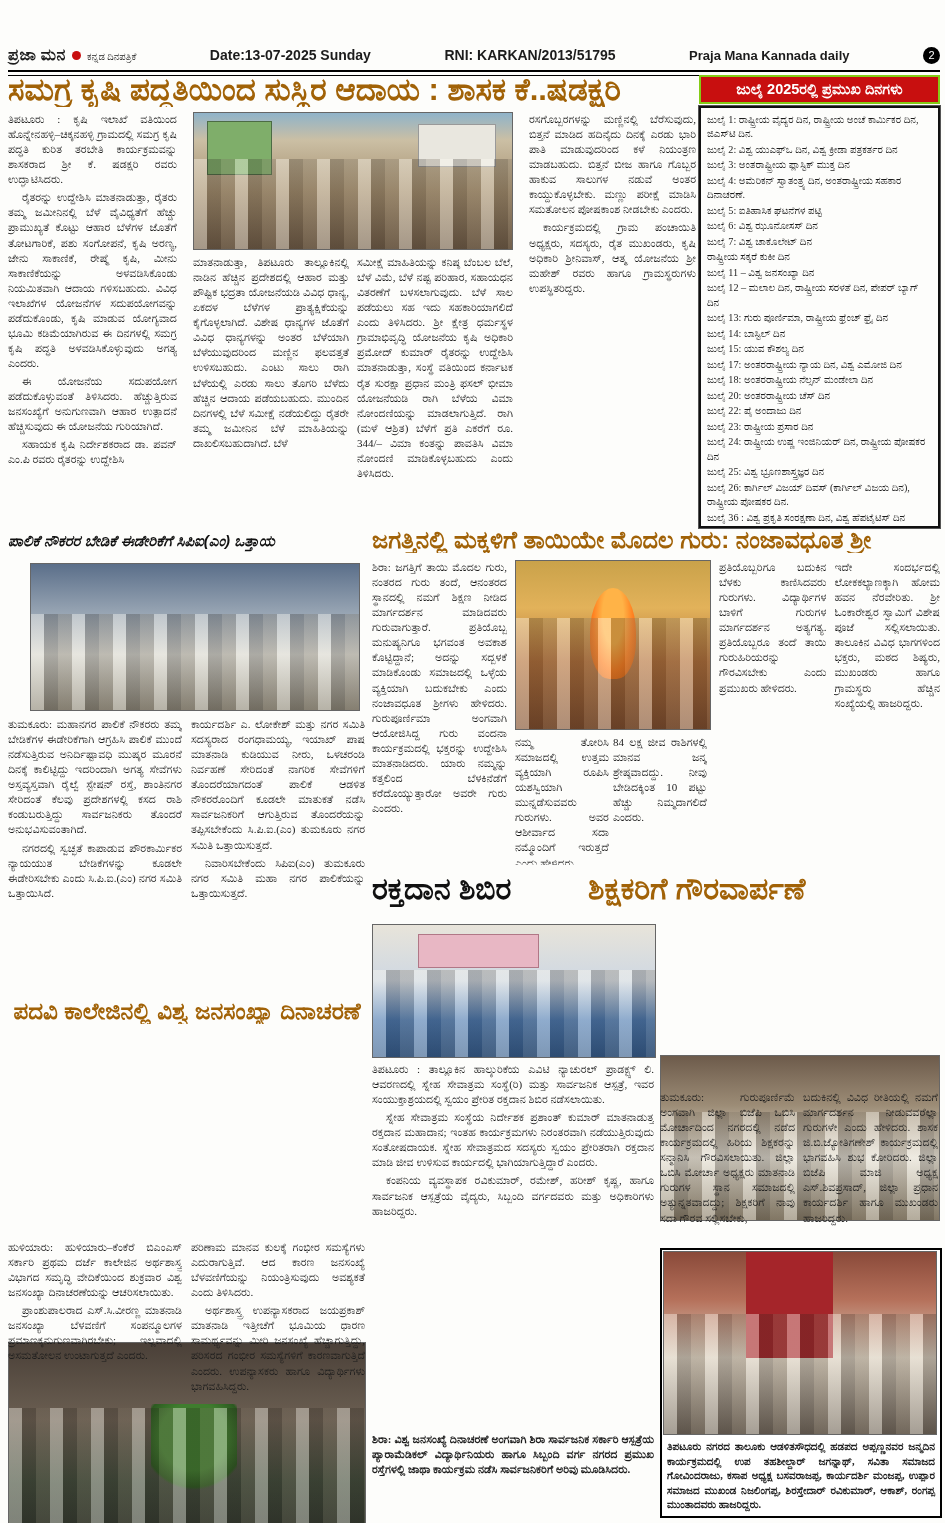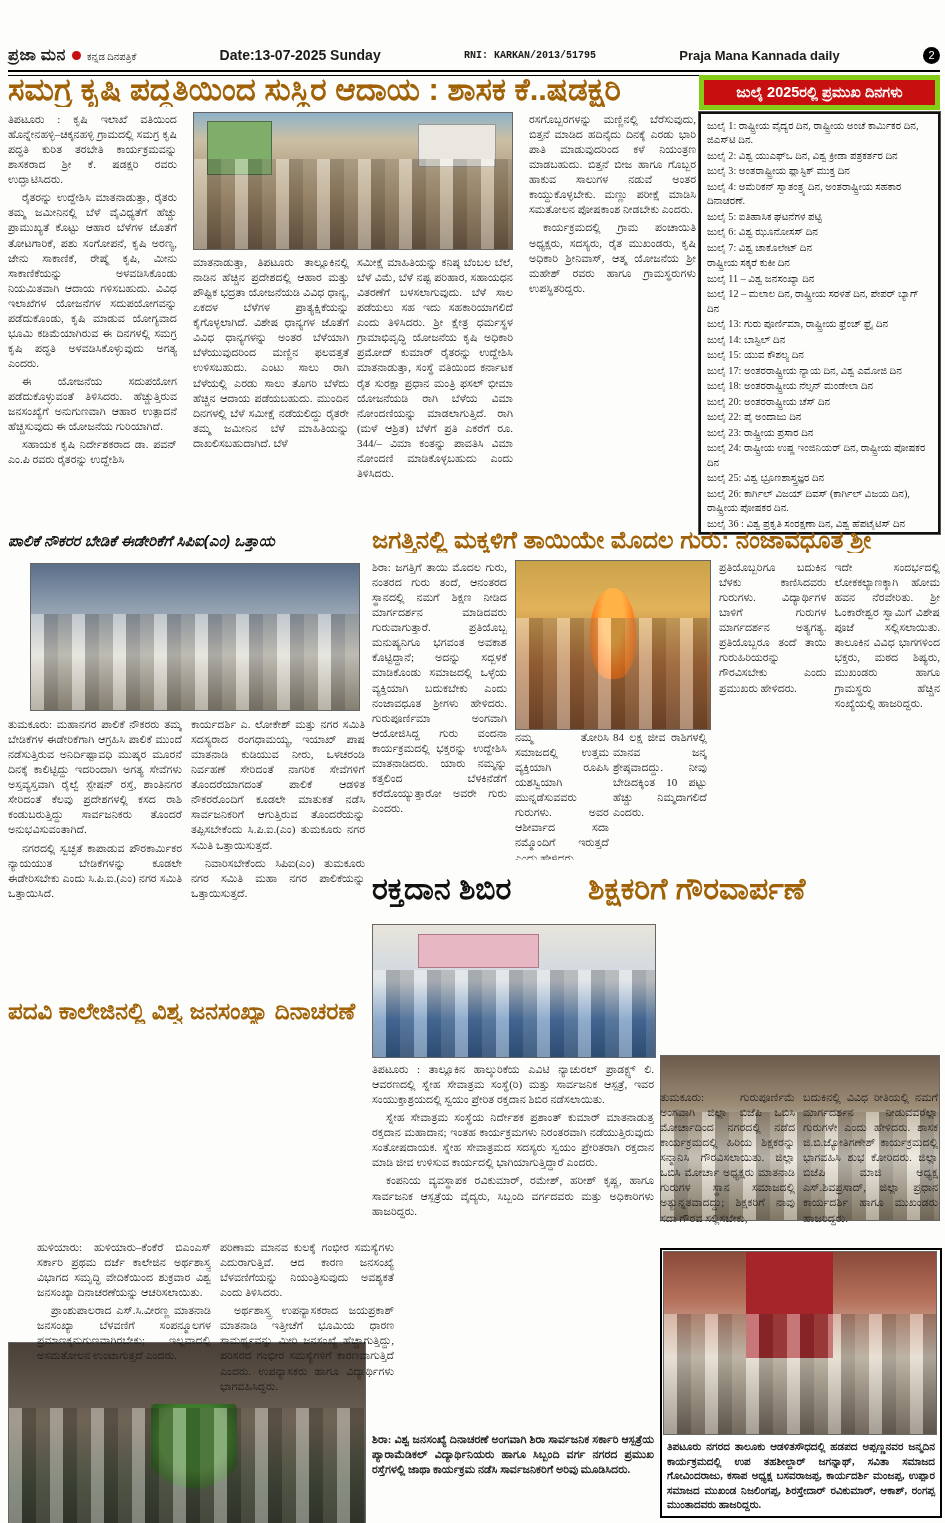--- a/index.html
+++ b/index.html
@@ -6,33 +6,33 @@
   .page{position:relative;width:945px;height:1523px;margin:0 auto;background:#fdfdfb;
         font-family:"Liberation Serif","DejaVu Serif",serif;color:#1c1c1c;overflow:hidden;}
   .abs{position:absolute;}
   
   .hdr{left:8px;top:42px;width:932px;height:26px;display:flex;align-items:center;justify-content:space-between;}
   .masthead{display:flex;align-items:baseline;gap:5px;}
   .mh-main{font-weight:bold;font-size:16px;letter-spacing:.5px;}
   .mh-dot{width:9px;height:9px;border-radius:50%;background:#c80f0f;display:inline-block;margin:0 1px;}
   .mh-sub{font-size:10px;}
   .hdr-date{font-weight:bold;font-size:14px;font-family:"Liberation Sans",sans-serif;}
-  .hdr-rni{font-weight:bold;font-size:10px;font-family:Liberation Mono, monospace;}
+  .hdr-rni{font-weight:bold;font-size:14px;font-family:Liberation Sans, sans-serif;}
   .hdr-paper{font-weight:bold;font-size:13px;font-family:"Liberation Sans",sans-serif;}
   .pgnum{width:17px;height:17px;border-radius:50%;background:#000;color:#fff;font-size:11px;
          display:flex;align-items:center;justify-content:center;font-family:"Liberation Sans",sans-serif;}
   .headrule{left:8px;top:70px;width:932px;height:3px;border-top:2px solid #000;border-bottom:1px solid #000;}
   
   .h-red{color:#a16207;font-weight:bold;font-family:"Liberation Sans","DejaVu Sans",sans-serif;}
   .h-blk{color:#111;font-weight:bold;font-family:"Liberation Sans","DejaVu Sans",sans-serif;}
   .lead-head{left:8px;top:74px;width:688px;font-size:31px;line-height:1.05;white-space:nowrap;overflow:hidden;}
   
   .julybox{left:699px;top:75px;width:241px;height:458px;}
   .july-title{background:#c80f0f;color:#fff;font-weight:bold;text-align:center;font-size:14.5px;
-              font-family:"Liberation Sans",sans-serif;padding:4px 2px;border:5px solid #84cc16;}
+              font-family:"Liberation Sans",sans-serif;padding:4px 2px;border:2px solid #84cc16;}
   .july-list{border:2px solid #111;outline:1px solid #555;margin-top:2px;padding:5px 6px;height:408px;
              overflow:hidden;font-size:10.2px;line-height:1.42;text-align:left;}
   .july-list .jd{margin-bottom:1px;}
   
   .bodytext{font-size:11px;line-height:1.37;text-align:justify;overflow:hidden;}
   .bodytext p{margin:0 0 3px 0;}
   .bodytext p + p{text-indent:14px;}
   .cols{display:flex;}
   
   .photo{position:relative;border:1px solid #666;overflow:hidden;background:#9a9a90;}
@@ -155,21 +155,21 @@
 
   <div class="abs cols" style="left:372px;top:560px;width:568px;height:308px;gap:8px;">
     <div class="bodytext" style="width:138px;height:306px;">
       <p>ಶಿರಾ: ಜಗತ್ತಿಗೆ ತಾಯಿ ಮೊದಲ ಗುರು, ನಂತರದ ಗುರು ತಂದೆ, ಆನಂತರದ ಸ್ಥಾನದಲ್ಲಿ ನಮಗೆ ಶಿಕ್ಷಣ ನೀಡಿದ ಮಾರ್ಗದರ್ಶನ ಮಾಡಿದವರು ಗುರುವಾಗುತ್ತಾರೆ. ಪ್ರತಿಯೊಬ್ಬ ಮನುಷ್ಯನಿಗೂ ಭಗವಂತ ಅವಕಾಶ ಕೊಟ್ಟಿದ್ದಾನೆ; ಅದನ್ನು ಸದ್ಬಳಕೆ ಮಾಡಿಕೊಂಡು ಸಮಾಜದಲ್ಲಿ ಒಳ್ಳೆಯ ವ್ಯಕ್ತಿಯಾಗಿ ಬದುಕಬೇಕು ಎಂದು ನಂಜಾವಧೂತ ಶ್ರೀಗಳು ಹೇಳಿದರು. ಗುರುಪೂರ್ಣಿಮಾ ಅಂಗವಾಗಿ ಆಯೋಜಿಸಿದ್ದ ಗುರು ವಂದನಾ ಕಾರ್ಯಕ್ರಮದಲ್ಲಿ ಭಕ್ತರನ್ನು ಉದ್ದೇಶಿಸಿ ಮಾತನಾಡಿದರು. ಯಾರು ನಮ್ಮನ್ನು ಕತ್ತಲಿಂದ ಬೆಳಕಿನೆಡೆಗೆ ಕರೆದೊಯ್ಯುತ್ತಾರೋ ಅವರೇ ಗುರು ಎಂದರು.</p>
     </div>
     <div style="width:196px;">
       <div class="photo ph-guru" style="width:194px;height:168px;">
         <div class="idol"></div>
         <div class="crowd"></div>
       </div>
-      <div class="cols" style="gap:4px;">
+      <div class="cols" style="gap:4px;margin-top:5px;">
         <div class="bodytext" style="width:94px;height:130px;">
           <p>ನಮ್ಮ ತೋರಿಸಿ ಸಮಾಜದಲ್ಲಿ ಉತ್ತಮ ವ್ಯಕ್ತಿಯಾಗಿ ರೂಪಿಸಿ ಯಶಸ್ವಿಯಾಗಿ ಮುನ್ನಡೆಸುವವರು ಗುರುಗಳು. ಅವರ ಆಶೀರ್ವಾದ ಸದಾ ನಮ್ಮೊಂದಿಗೆ ಇರುತ್ತದೆ ಎಂದು ಹೇಳಿದರು.</p>
         </div>
         <div class="bodytext" style="width:94px;height:130px;">
           <p>84 ಲಕ್ಷ ಜೀವ ರಾಶಿಗಳಲ್ಲಿ ಮಾನವ ಜನ್ಮ ಶ್ರೇಷ್ಠವಾದದ್ದು. ನೀವು ಬೇಡಿದಕ್ಕಿಂತ 10 ಪಟ್ಟು ಹೆಚ್ಚು ನಿಮ್ಮದಾಗಲಿದೆ ಎಂದರು.</p>
         </div>
       </div>
     </div>
     <div class="bodytext" style="width:110px;height:306px;">
       <p>ಪ್ರತಿಯೊಬ್ಬರಿಗೂ ಬದುಕಿನ ಬೆಳಕು ಕಾಣಿಸಿದವರು ಗುರುಗಳು. ವಿದ್ಯಾರ್ಥಿಗಳ ಬಾಳಿಗೆ ಗುರುಗಳ ಮಾರ್ಗದರ್ಶನ ಅತ್ಯಗತ್ಯ. ಪ್ರತಿಯೊಬ್ಬರೂ ತಂದೆ ತಾಯಿ ಗುರುಹಿರಿಯರನ್ನು ಗೌರವಿಸಬೇಕು ಎಂದು ಪ್ರಮುಖರು ಹೇಳಿದರು.</p>
@@ -184,26 +184,26 @@
 
   <div class="abs photo ph-blood" style="left:372px;top:924px;width:282px;height:132px;">
     <div class="banner-pink"></div>
     <div class="crowd"></div>
   </div>
 
   <div class="abs photo ph-teachers" style="left:660px;top:921px;width:278px;height:164px;">
     <div class="crowd"></div>
   </div>
 
-  <div class="abs h-red" style="left:8px;top:999px;width:358px;font-size:23px;line-height:1.1;white-space:nowrap;overflow:hidden;">ಪದವಿ ಕಾಲೇಜಿನಲ್ಲಿ ವಿಶ್ವ ಜನಸಂಖ್ಯಾ ದಿನಾಚರಣೆ</div>
+  <div class="abs h-red" style="left:8px;top:999px;width:358px;font-size:23px;line-height:1.1;white-space:nowrap;overflow:hidden;text-align:center;">ಪದವಿ ಕಾಲೇಜಿನಲ್ಲಿ ವಿಶ್ವ ಜನಸಂಖ್ಯಾ ದಿನಾಚರಣೆ</div>
   <div class="abs photo ph-college" style="left:8px;top:1042px;width:356px;height:192px;">
     <div class="plant"></div>
     <div class="crowd"></div>
   </div>
-  <div class="abs cols" style="left:8px;top:1240px;width:358px;height:278px;gap:9px;margin-left:29px;">
+  <div class="abs cols" style="left:8px;top:1240px;width:358px;height:278px;gap:9px;">
     <div class="bodytext" style="width:174px;height:278px;">
       <p>ಹುಳಿಯಾರು: ಹುಳಿಯಾರು–ಕೆಂಕೆರೆ ಬಿಎಂಎಸ್ ಸರ್ಕಾರಿ ಪ್ರಥಮ ದರ್ಜೆ ಕಾಲೇಜಿನ ಅರ್ಥಶಾಸ್ತ್ರ ವಿಭಾಗದ ಸಮೃದ್ಧಿ ವೇದಿಕೆಯಿಂದ ಶುಕ್ರವಾರ ವಿಶ್ವ ಜನಸಂಖ್ಯಾ ದಿನಾಚರಣೆಯನ್ನು ಆಚರಿಸಲಾಯಿತು.</p>
       <p>ಪ್ರಾಂಶುಪಾಲರಾದ ಎಸ್.ಸಿ.ವೀರಣ್ಣ ಮಾತನಾಡಿ ಜನಸಂಖ್ಯಾ ಬೆಳವಣಿಗೆ ಸಂಪನ್ಮೂಲಗಳ ಪ್ರಮಾಣಕ್ಕನುಗುಣವಾಗಿರಬೇಕು; ಇಲ್ಲವಾದಲ್ಲಿ ಅಸಮತೋಲನ ಉಂಟಾಗುತ್ತದೆ ಎಂದರು.</p>
     </div>
     <div class="bodytext" style="width:174px;height:278px;">
       <p>ಪರಿಣಾಮ ಮಾನವ ಕುಲಕ್ಕೆ ಗಂಭೀರ ಸಮಸ್ಯೆಗಳು ಎದುರಾಗುತ್ತಿವೆ. ಆದ ಕಾರಣ ಜನಸಂಖ್ಯೆ ಬೆಳವಣಿಗೆಯನ್ನು ನಿಯಂತ್ರಿಸುವುದು ಅವಶ್ಯಕತೆ ಎಂದು ತಿಳಿಸಿದರು.</p>
       <p>ಅರ್ಥಶಾಸ್ತ್ರ ಉಪನ್ಯಾಸಕರಾದ ಜಯಪ್ರಕಾಶ್ ಮಾತನಾಡಿ ಇತ್ತೀಚೆಗೆ ಭೂಮಿಯ ಧಾರಣ ಸಾಮರ್ಥ್ಯವನ್ನು ಮೀರಿ ಜನಸಂಖ್ಯೆ ಹೆಚ್ಚಾಗುತ್ತಿದ್ದು, ಪರಿಸರದ ಗಂಭೀರ ಸಮಸ್ಯೆಗಳಿಗೆ ಕಾರಣವಾಗುತ್ತಿದೆ ಎಂದರು. ಉಪನ್ಯಾಸಕರು ಹಾಗೂ ವಿದ್ಯಾರ್ಥಿಗಳು ಭಾಗವಹಿಸಿದ್ದರು.</p>
     </div>
   </div>
 

